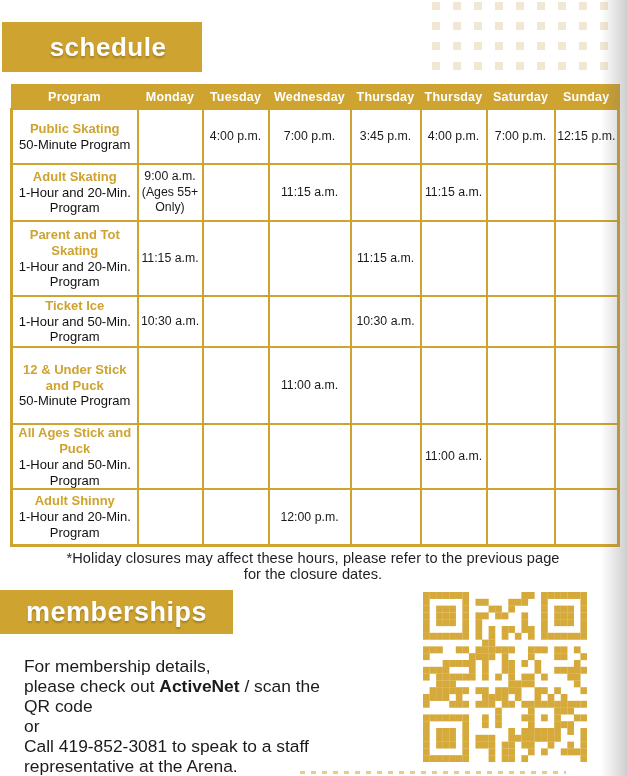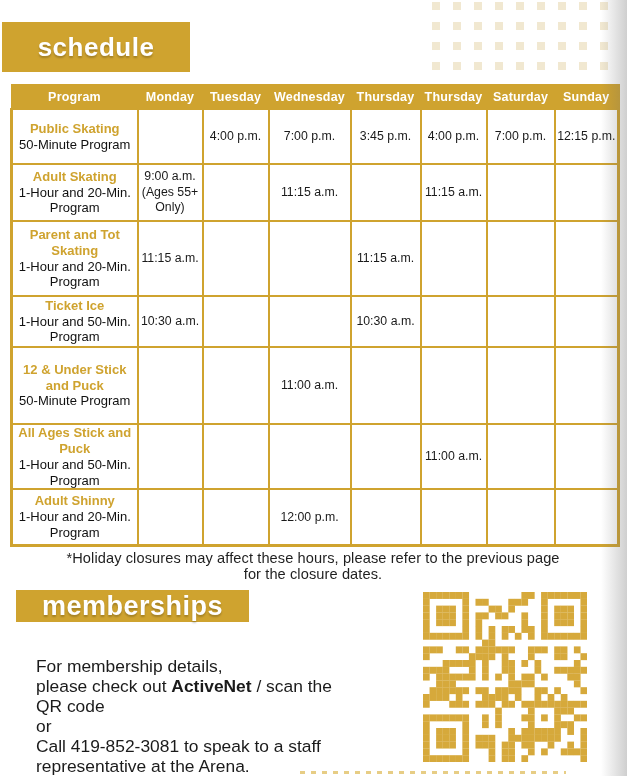--- a/index.html
+++ b/index.html
@@ -21,23 +21,23 @@
   }
   .dot-grid .dot{width:8px;height:8px;background:var(--beige);}
   
   .banner{
     position:absolute;background:var(--gold);display:flex;align-items:center;justify-content:center;
   }
   .banner span{
     color:#fff;font-weight:800;letter-spacing:.5px;
     text-shadow:0 2px 2px rgba(0,0,0,.22);
   }
-  .banner-schedule{left:2px;top:22px;width:188px;height:50px;}
+  .banner-schedule{left:2px;top:22px;width:188px;height:50px;padding-left:12px;}
   .banner-schedule span{font-size:26px;}
-  .banner-memberships{left:16px;top:590px;width:233px;height:32px;}
+  .banner-memberships{left:0;top:590px;width:233px;height:44px;}
   .banner-memberships span{font-size:27px;}
   
   table.schedule-table{
     position:absolute;left:10px;top:84px;width:607px;
     border-collapse:collapse;table-layout:fixed;
   }
   .schedule-table th{
     background:var(--gold);color:#ffffff;font-weight:bold;font-size:12.5px;
     height:22px;padding:0;letter-spacing:.2px;border:2px solid var(--gold);
   }
@@ -51,21 +51,21 @@
   .program-name{color:var(--gold);font-weight:bold;font-size:13px;line-height:1.22;}
   .program-detail{color:#111;font-weight:normal;font-size:13px;line-height:1.22;}
   .time-cell{font-size:12.3px;color:#1a1a1a;line-height:1.25;}
   
   .footnote{
     position:absolute;left:13px;top:551px;width:600px;
     font-size:14.6px;line-height:15.8px;color:#1f1f1f;letter-spacing:.1px;text-align:center;
   }
   
   .membership-text{
-    position:absolute;left:36px;top:656px;width:400px;
+    position:absolute;left:24px;top:656px;width:400px;
     font-size:17.4px;line-height:20px;color:#1b1b1b;
   }
   .membership-text p{margin:0;}
   .membership-text .b{font-weight:bold;}
   
   .qr{position:absolute;left:423px;top:592px;width:164px;height:170px;}
   
   .bottom-dashes{
     position:absolute;left:300px;top:771px;width:266px;height:3px;
     background:repeating-linear-gradient(90deg,#e7cd85 0 5px,transparent 5px 11px);

